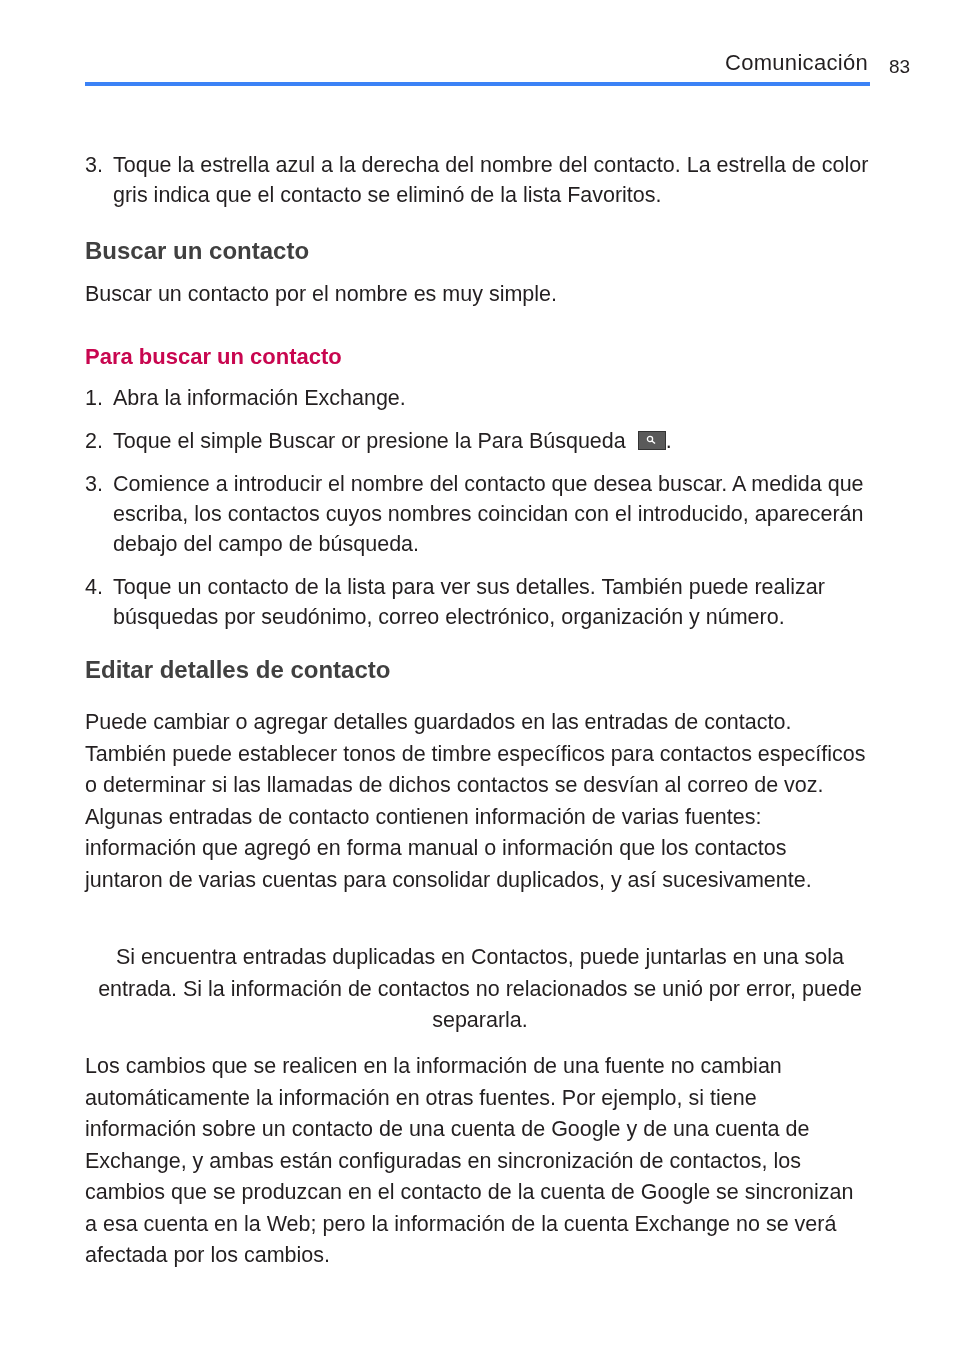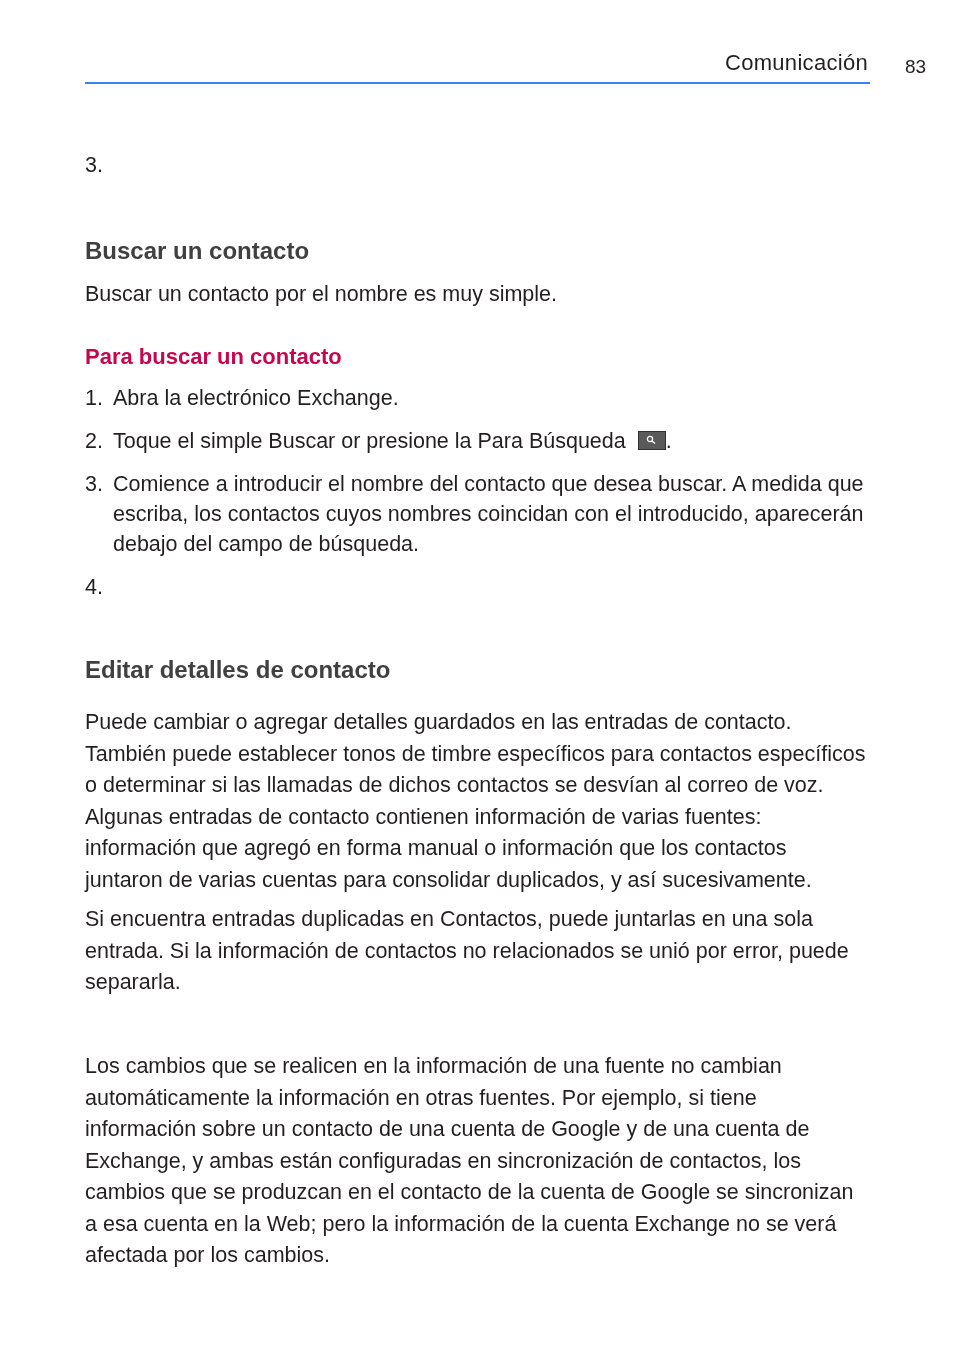--- a/index.html
+++ b/index.html
@@ -1,65 +1,67 @@
 <!DOCTYPE html>
 <html><head>
 <meta charset="utf-8">
 <style>
   html, body { margin:0; padding:0; background:#ffffff; }
   body { width:954px; height:1372px; position:relative; overflow:hidden;
          font-family:"Liberation Sans", sans-serif; color:#231f20; }
-  .header { position:absolute; left:85px; top:50px; width:785px; height:32px; border-bottom:2px solid #3b82f6;text-decoration:underline; }
+  .header { position:absolute; left:85px; top:50px; width:785px; height:32px; border-bottom:4px solid #3b82f6;text-decoration:underline; }
   .header-title { position:absolute; right:2px; top:0px; font-size:22px; letter-spacing:0.3px; color:#231f20; }
-  .page-num { position:absolute; left:889px; top:56px; font-size:19px; color:#231f20;margin-left:16px; }
+  .page-num { position:absolute; left:889px; top:56px; font-size:19px; color:#231f20; }
   .p { font-size:21.5px; line-height:31.5px; margin:0; }
   .li { position:relative; padding-left:28px; font-size:21.5px; line-height:30px; }
   .li .num { position:absolute; left:0; top:0; }
   .h2 { color:#404040; font-weight:bold; font-size:24px; margin:0; }
   .h3 { color:#c8064f; font-size:22px; margin:0; }
   .abs { position:absolute; left:85px; }
   .key-icon { display:inline-block; width:26px; height:17px; background:#5a5a5a; border:1px solid #333; vertical-align:-2px; margin-left:6px; position:relative; }
   .key-icon svg { position:absolute; left:7px; top:3px; }
 </style>
 </head>
 <body>
 
 <div class="header">
   <span class="header-title">Comunicación</span>
 </div>
 <span class="page-num">83</span>
 
 <div class="li abs" style="top:150px;width:790px;">
   <span class="num">3.</span>
+  <span>Toque la estrella azul a la derecha del nombre del contacto. La estrella de color gris indica que el contacto se eliminó de la lista Favoritos.</span>
 </div>
 
 <h2 class="h2 abs" style="top:237px;">Buscar un contacto</h2>
 <p class="p abs" style="top:279px;">Buscar un contacto por el nombre es muy simple.</p>
 <h3 class="h3 abs" style="top:344px;text-align:right;">Para buscar un contacto</h3>
 
 <div class="li abs" style="top:383px;width:790px;">
   <span class="num">1.</span>
-  <span>Abra la electrónico </span><span>Exchange</span><span>.</span>
+  <span>Abra la información </span><span>Exchange</span><span>.</span>
 </div>
 
 <div class="li abs" style="top:426px;width:790px;">
   <span class="num">2.</span>
   <span>Toque el simple Buscar or presione la </span><span>Para Búsqueda</span>
   <span class="key-icon"><svg width="12" height="10" viewBox="0 0 12 10">
         <circle cx="4" cy="4" r="2.6" fill="none" stroke="#fff" stroke-width="1.3"></circle>
         <line x1="6" y1="6" x2="9" y2="8.5" stroke="#fff" stroke-width="1.5"></line>
       </svg></span><span>.</span>
 </div>
 
 <div class="li abs" style="top:469px;width:760px;">
   <span class="num">3.</span>
   <span>Comience a introducir el nombre del contacto que desea buscar. A medida que escriba, los contactos cuyos nombres coincidan con el introducido, aparecerán debajo del campo de búsqueda.</span>
 </div>
 
 <div class="li abs" style="top:572px;width:790px;">
   <span class="num">4.</span>
+  <span>Toque un contacto de la lista para ver sus detalles. También puede realizar búsquedas por seudónimo, correo electrónico, organización y número.</span>
 </div>
 
 <h2 class="h2 abs" style="top:656px;">Editar detalles de contacto</h2>
 
 <p class="p abs" style="top:707px;width:785px;">Puede cambiar o agregar detalles guardados en las entradas de contacto. También puede establecer tonos de timbre específicos para contactos específicos o determinar si las llamadas de dichos contactos se desvían al correo de voz. Algunas entradas de contacto contienen información de varias fuentes: información que agregó en forma manual o información que los contactos juntaron de varias cuentas para consolidar duplicados, y así sucesivamente.</p>
-<p class="p abs" style="top:904px;width:790px;">Si encuentra entradas duplicadas en Contactos, puede juntarlas en una sola entrada. Si la información de contactos no relacionados se unió por error, puede separarla.</p>
+<p class="p abs" style="top:942px;width:790px;text-align:center;">Si encuentra entradas duplicadas en Contactos, puede juntarlas en una sola entrada. Si la información de contactos no relacionados se unió por error, puede separarla.</p>
 <p class="p abs" style="top:1051px;width:775px;">Los cambios que se realicen en la información de una fuente no cambian automáticamente la información en otras fuentes. Por ejemplo, si tiene información sobre un contacto de una cuenta de Google y de una cuenta de Exchange, y ambas están configuradas en sincronización de contactos, los cambios que se produzcan en el contacto de la cuenta de Google se sincronizan a esa cuenta en la Web; pero la información de la cuenta Exchange no se verá afectada por los cambios.</p>
 
 </body></html>

